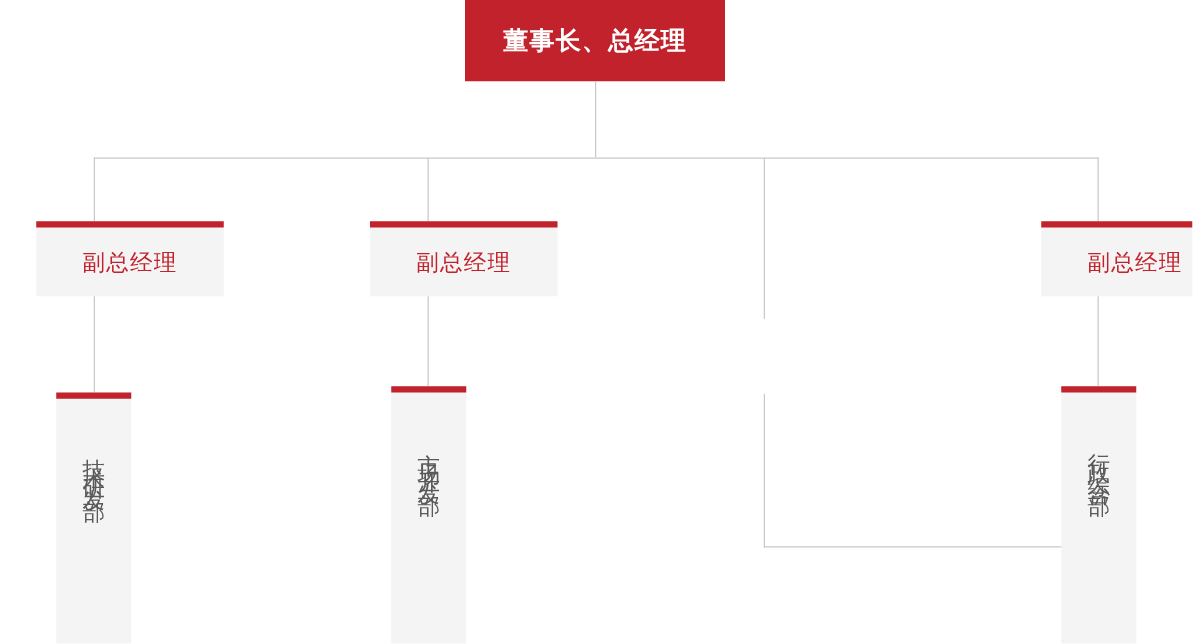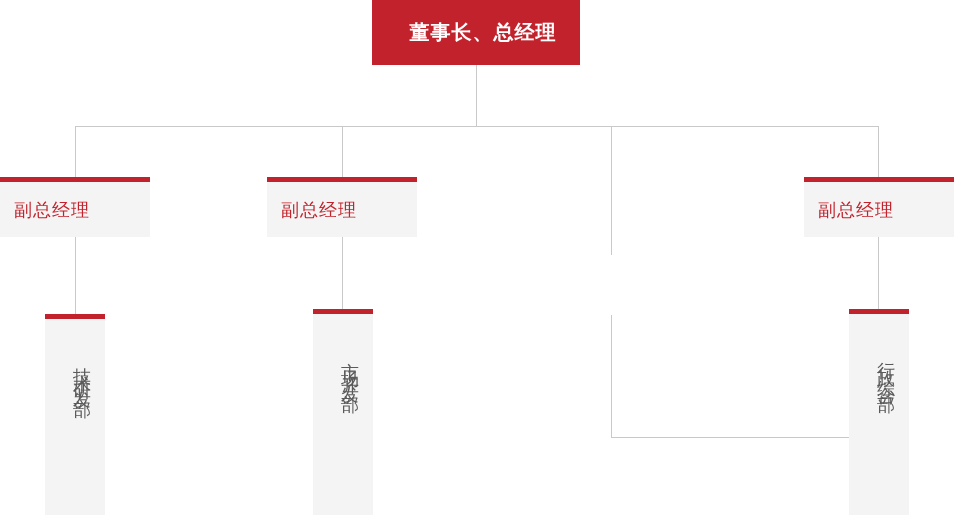--- a/index.html
+++ b/index.html
@@ -27,41 +27,41 @@
   .line-h {
     position: absolute;
     height: 1px;
     background: #c9c9c9;
   }
 
   
   .box {
     position: absolute;
     box-sizing: border-box;
-    padding-left: 14px;
   }
   .box-root {
     background: #c2222c;
     color: #ffffff;
     display: flex;
     align-items: center;
     justify-content: center;
     font-size: 20px;
     font-weight: bold;
     letter-spacing: 1px;
   }
   .box-role {
     background: #f4f4f4;
     border-top: 5px solid #c2222c;
     color: #c2222c;
     display: flex;
     align-items: center;
-    justify-content: flex-start;
+    justify-content: center;
     font-size: 18px;
     letter-spacing: 1px;
+    margin-left: 29px;
   }
   .box-dept {
     background: #f4f4f4;
     border-top: 5px solid #c2222c;
     color: #5a5a5a;
     display: flex;
     align-items: flex-start;
     justify-content: center;
     font-size: 18px;
     padding-top: 34px;

